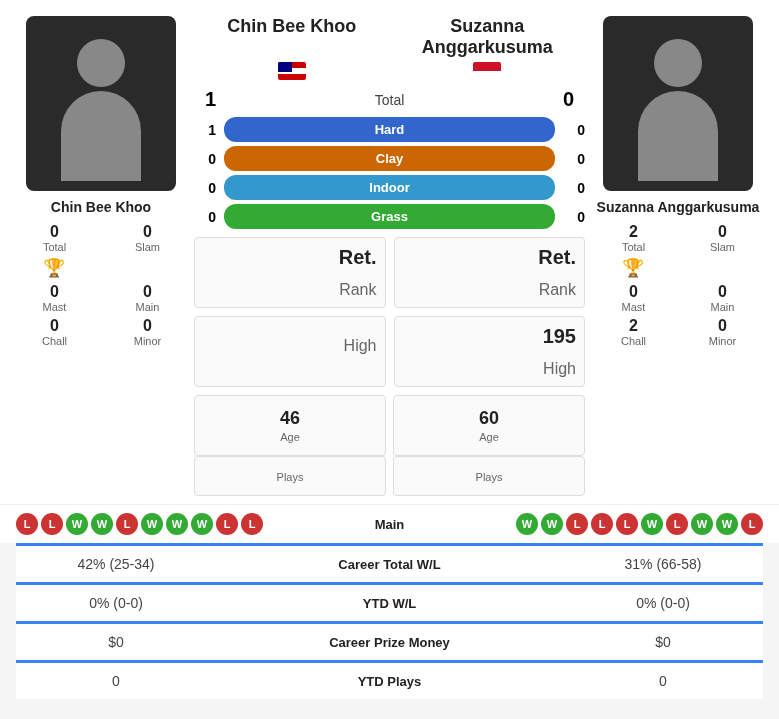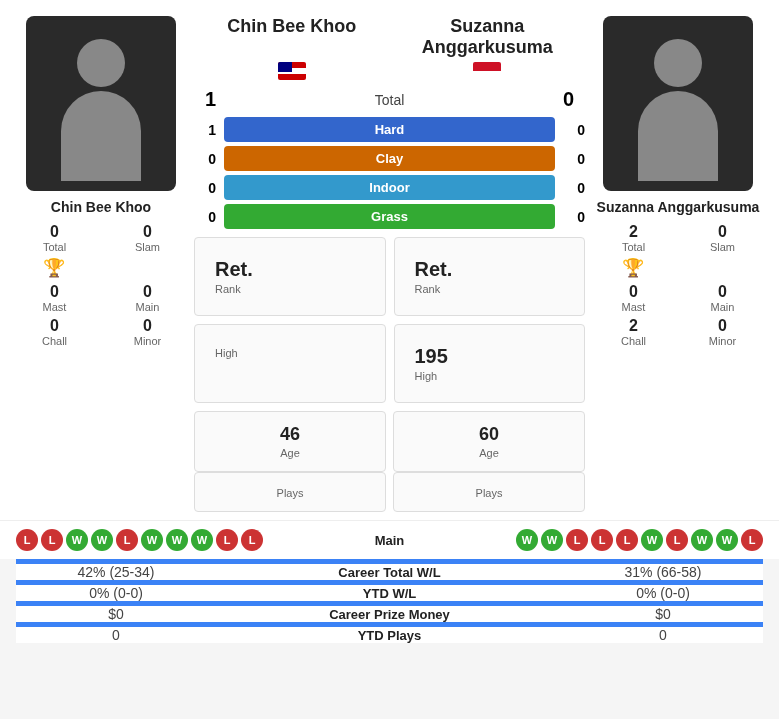--- a/index.html
+++ b/index.html
@@ -217,54 +217,54 @@
       padding-right: 8px;
     }
 
     .surface-btn {
       flex: 1;
       text-align: center;
       padding: 5px 0;
       color: white;
       font-size: 13px;
       font-weight: bold;
-      border-radius: 4px;
+      border-radius: 12px;
     }
 
     .surface-btn.hard { background: #3366cc; }
     .surface-btn.clay { background: #cc6600; }
     .surface-btn.indoor { background: #3399cc; }
     .surface-btn.grass { background: #33aa33; }
 
     .rank-boxes {
       display: flex;
       width: 100%;
       gap: 8px;
       margin-bottom: 8px;
     }
 
     .rank-box {
       flex: 1;
       border: 1px solid #ddd;
       border-radius: 4px;
-      padding: 20px;
-      text-align: left;
+      padding: 8px;
+      text-align: right;
       background: #fafafa;
     }
 
     .rank-box-value {
       font-size: 20px;
       font-weight: bold;
       color: #222;
     }
 
     .rank-box-label {
-      font-size: 11px;
+      font-size: 16px;
       color: #666;
-      margin-top: 2px;
+      margin-top: 12px;
     }
 
     .age-plays-boxes {
       display: flex;
       width: 100%;
       gap: 7px;
     }
 
     .info-box {
       flex: 1;
@@ -288,22 +288,22 @@
     }
 
     
     .stats-table {
       background: #fff;
       margin: 0 16px;
     }
 
     .stats-row {
       display: flex;
-      border-top: 5px solid #3b82f6;
-      padding: 0 0;
+      border-top: 3px solid #3b82f6;
+      padding: 10px 0;
       align-items: center;
     }
 
     .stats-left-val {
       width: 200px;
       text-align: center;
       font-size: 14px;
       color: #444;
     }
 

